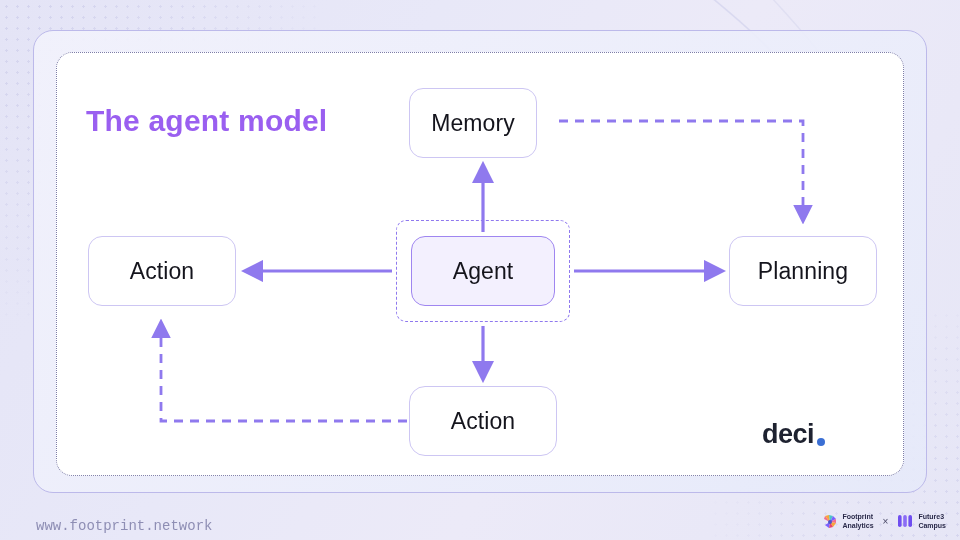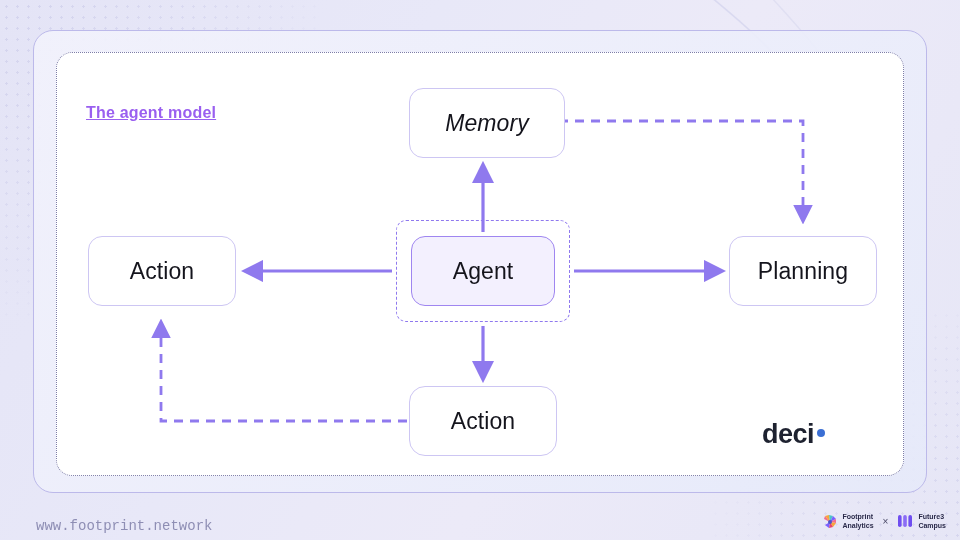--- a/index.html
+++ b/index.html
@@ -72,43 +72,42 @@
     background: #ffffff;
     border: 1.6px dotted #7d7da8;
     border-radius: 16px;
     box-sizing: border-box;
   }
 
   .title {
     position: absolute;
     left: 86px;
     top: 104px;
-    font-size: 16px;
+    font-size: 30px;
     font-weight: bold;
     color: #9a5ff0;
     letter-spacing: .2px;
     white-space: nowrap;
-    text-decoration: underline;
   }
 
   
   .node {
     position: absolute;
     box-sizing: border-box;
     border: 1.6px solid #cdc6f3;
     border-radius: 14px;
     background: #ffffff;
     display: flex;
     align-items: center;
     justify-content: center;
     font-size: 23px;
     color: #14141c;
     letter-spacing: .1px;
   }
-  #node-memory  { left: 409px; top: 88px;  width: 156px; height: 70px; font-style: italic; }
+  #node-memory  { left: 409px; top: 88px;  width: 128px; height: 70px; }
   #node-tools   { left: 88px;  top: 236px; width: 148px; height: 70px; }
   #node-planning{ left: 729px; top: 236px; width: 148px; height: 70px; }
   #node-action  { left: 409px; top: 386px; width: 148px; height: 70px; border-radius: 16px; }
 
   #node-agent {
     left: 411px; top: 236px; width: 144px; height: 70px;
     border: 1.8px solid #9f86f0;
     background: #f3f0fe;
   }
 
@@ -130,21 +129,21 @@
     width: 960px; height: 540px;
     pointer-events: none;
   }
 
   
   .deci-logo {
     position: absolute;
     left: 762px;
     top: 419px;
     display: flex;
-    align-items: center;
+    align-items: flex-end;
     font-size: 27px;
     font-weight: bold;
     color: #1e2230;
     letter-spacing: -0.5px;
   }
   .deci-dot {
     width: 8px; height: 8px;
     border-radius: 50%;
     background: #3b6fd4;
     margin-left: 3px;

